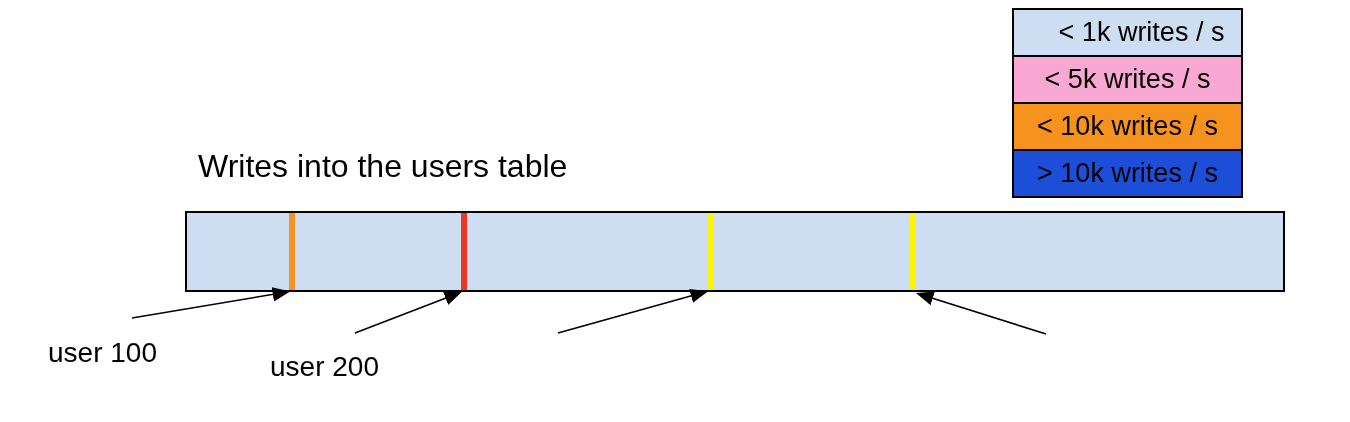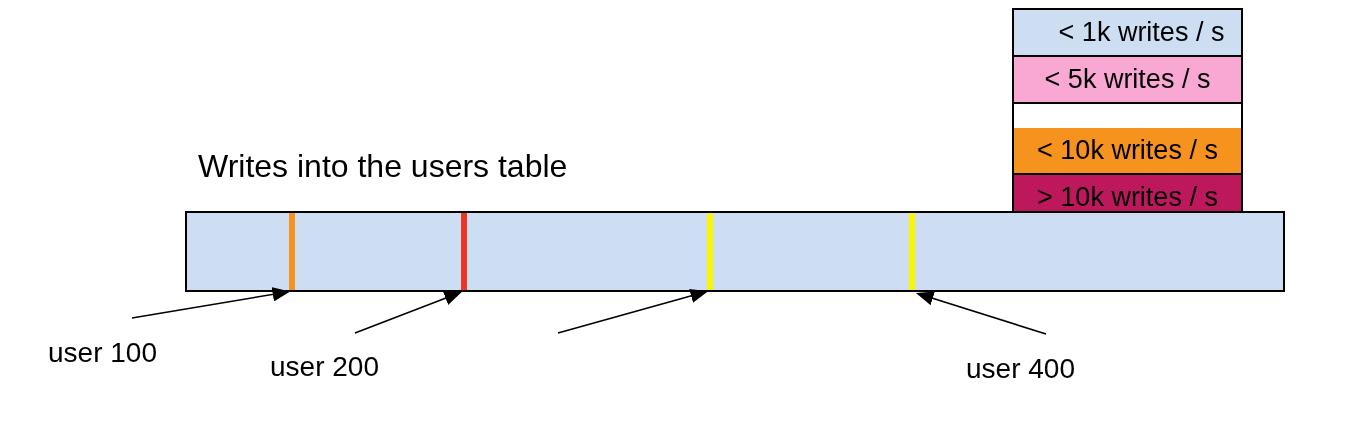--- a/index.html
+++ b/index.html
@@ -90,24 +90,24 @@
 
 <div id="canvas">
 
   <div class="legend">
     <div class="legend-item" style="background-color: rgb(205, 221, 242); padding-left: 28px;">
       <span>&lt; 1k writes / s</span>
     </div>
     <div class="legend-item" style="background-color: #f9a8d4;">
       <span>&lt; 5k writes / s</span>
     </div>
-    <div class="legend-item" style="background-color: rgb(246, 147, 30); margin-top: 24px;">
+    <div class="legend-item" style="background-color: rgb(246, 147, 30);">
       <span>&lt; 10k writes / s</span>
     </div>
-    <div class="legend-item" style="background-color: #be185d;">
+    <div class="legend-item" style="background-color: #1d4ed8;">
       <span>&gt; 10k writes / s</span>
     </div>
   </div>
 
   <div class="diagram-title">Writes into the users table</div>
 
   <div class="users-bar" style="background-color: rgb(205, 221, 242);"></div>
 
   <div class="stripe stripe-1" style="background-color: rgb(246, 147, 30);"></div>
   <div class="stripe stripe-2" style="background-color: rgb(238, 53, 36);"></div>
@@ -121,15 +121,14 @@
       </marker>
     </defs>
     <line x1="132" y1="318" x2="287" y2="292" stroke="#000000" stroke-width="1.6" marker-end="url(#arrowhead)"></line>
     <line x1="355" y1="333" x2="459" y2="293" stroke="#000000" stroke-width="1.6" marker-end="url(#arrowhead)"></line>
     <line x1="558" y1="333" x2="705" y2="292" stroke="#000000" stroke-width="1.6" marker-end="url(#arrowhead)"></line>
     <line x1="1046" y1="334" x2="919" y2="294" stroke="#000000" stroke-width="1.6" marker-end="url(#arrowhead)"></line>
   </svg>
 
   <div class="user-label user-label-1">user 100</div>
   <div class="user-label user-label-2">user 200</div>
-  <div class="user-label user-label-4">user 400</div>
 
 </div>
 
 </body></html>

